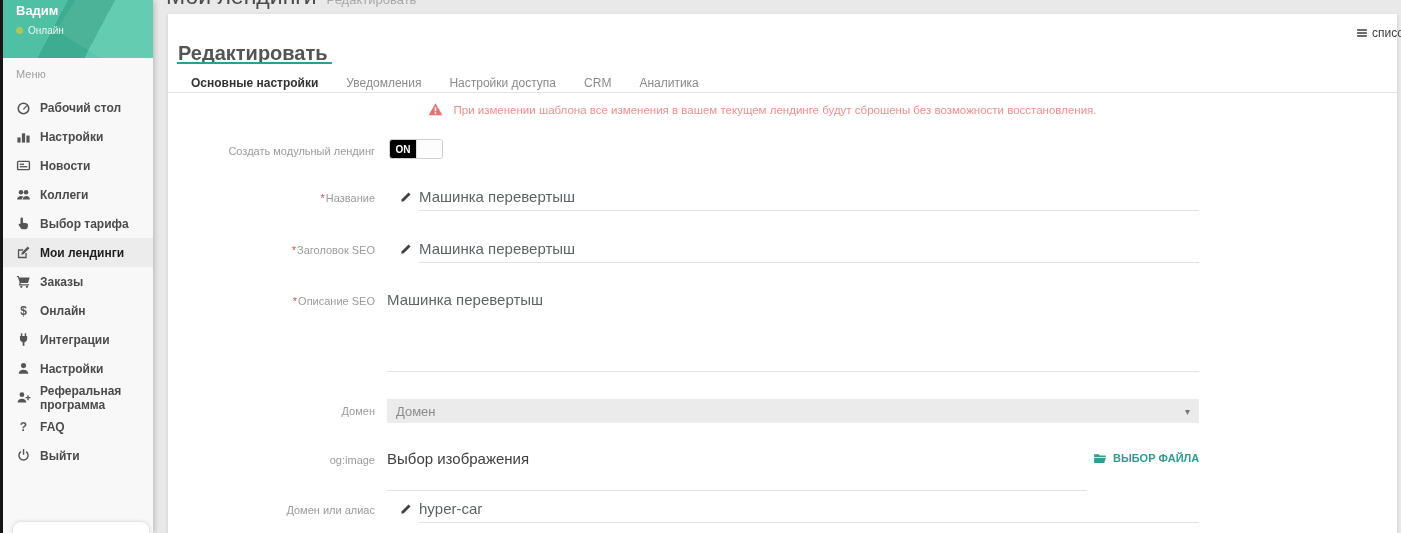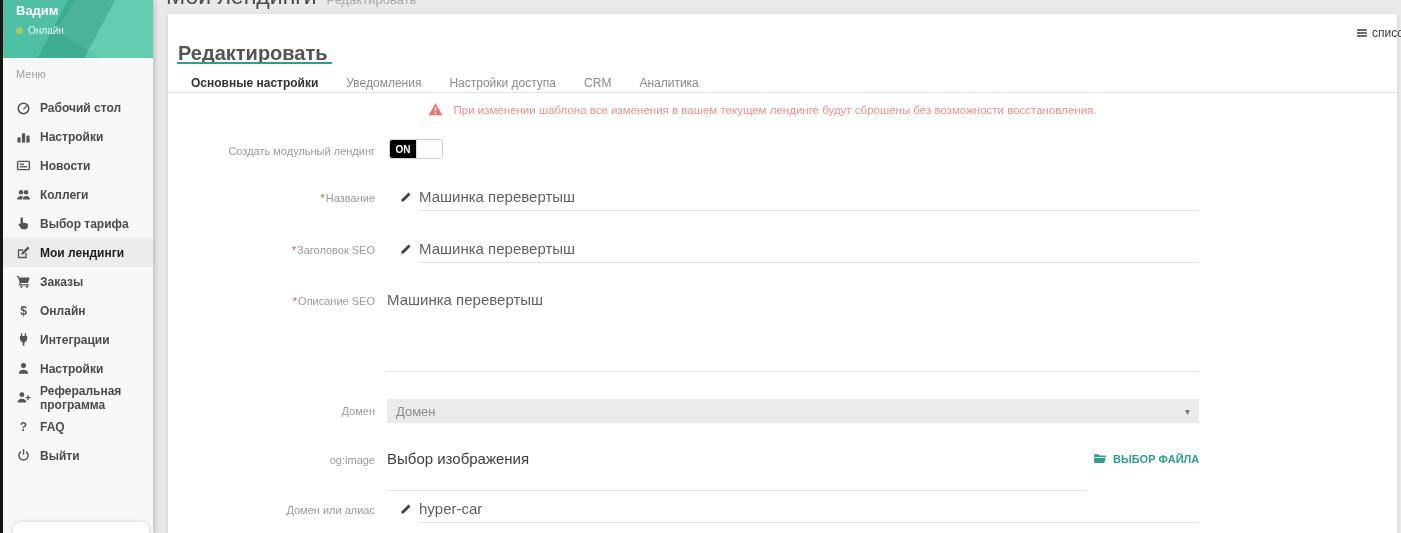--- a/index.html
+++ b/index.html
@@ -72,21 +72,21 @@
 
   .ta-row { position:absolute; left:219px; top:277px; width:812px; }
   .ta-value { font-size:15px; color:#5f6368; height:81px; border-bottom:1px solid #e3e3e3; cursor:text; }
 
   .select { position:absolute; left:219px; top:385px; width:812px; height:24px; background:#ebebeb;
     display:flex; align-items:center; padding:0 9px; font-size:13px; color:#8b8b8b; cursor:pointer; }
   .select .caret { margin-left:auto; font-size:10px; color:#777; }
 
   .og-row { position:absolute; left:219px; top:436px; width:700px; }
   .og-value { font-size:15px; color:#404040; padding-bottom:23px; border-bottom:1px solid #e3e3e3; cursor:pointer; }
-  .file-btn { position:absolute; left:925px; top:438px; display:flex; align-items:center; gap:6px;
+  .file-btn { position:absolute; left:925px; top:438px; display:flex; gap:6px;
     font-size:11px; font-weight:700; color:#2d9e8f; cursor:pointer; white-space:nowrap; }
   .file-btn .icon-box { width:14px; height:13px; }
 </style>
 </head>
 <body>
 
 <div class="edge-strip"></div>
 
 <aside class="sidebar">
   <div class="sb-header">

